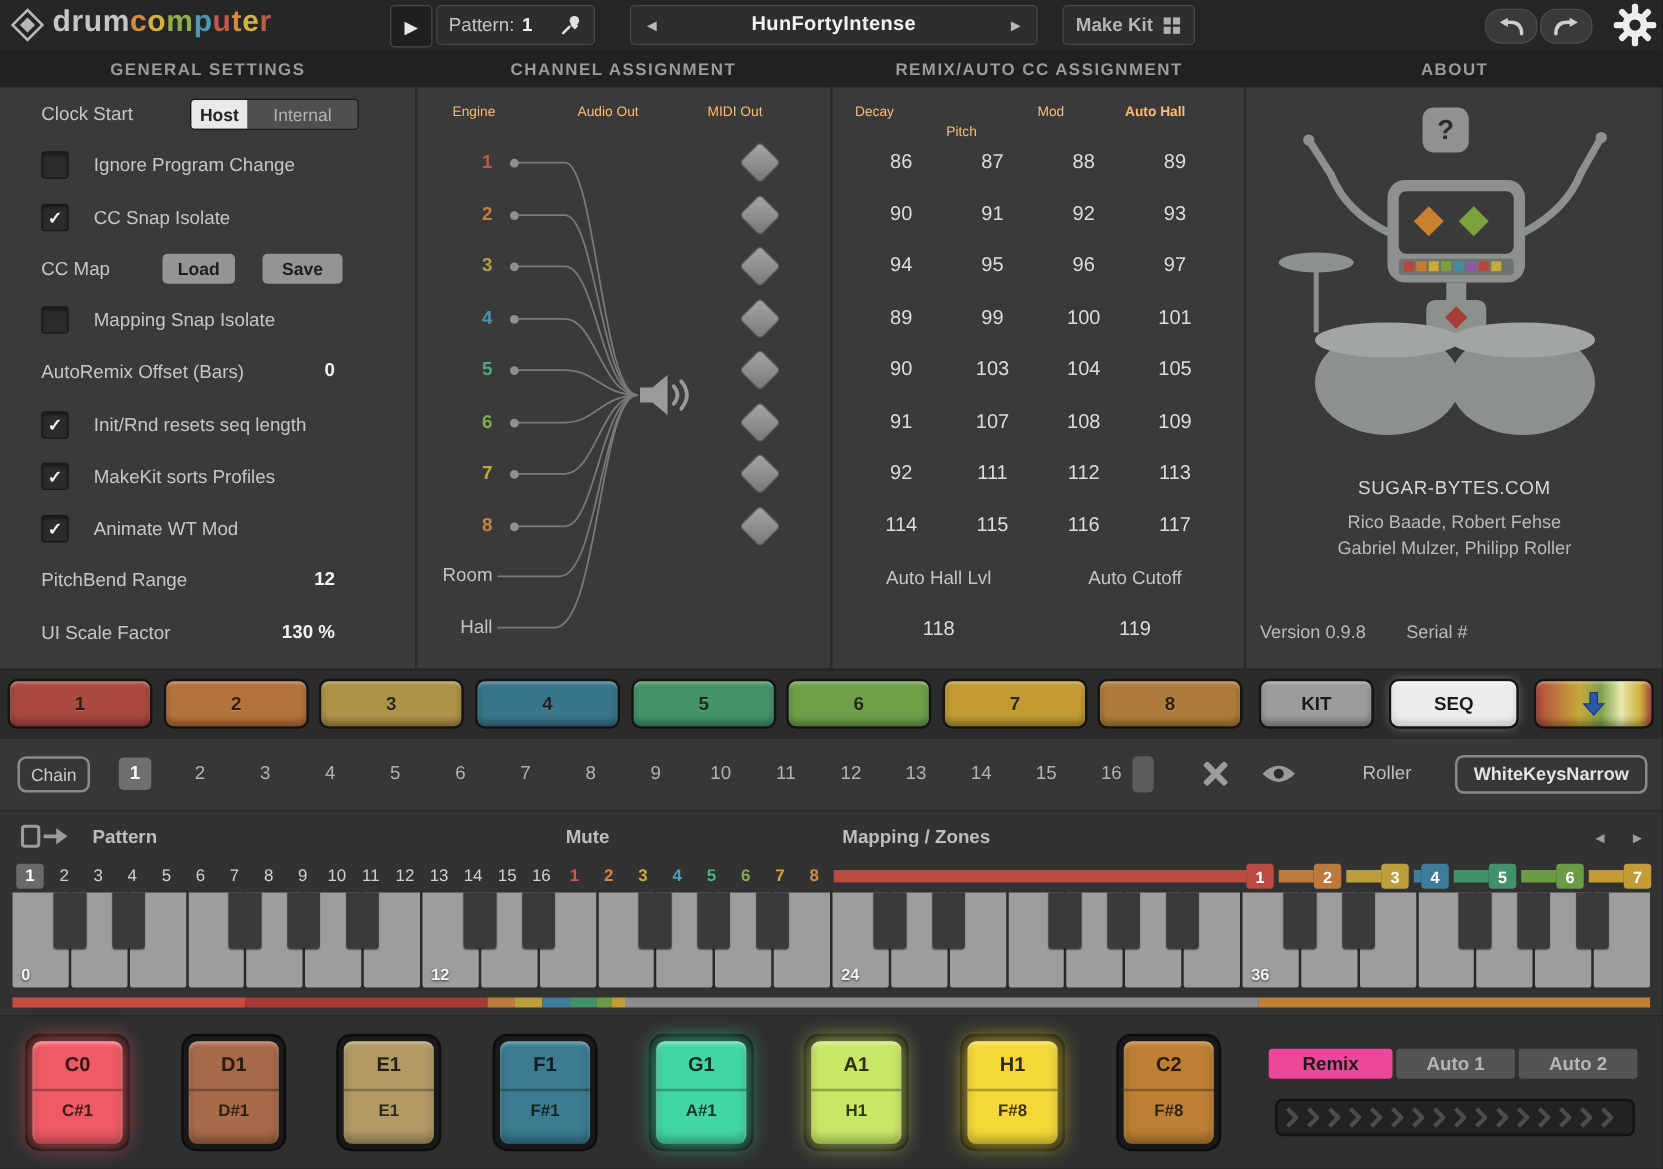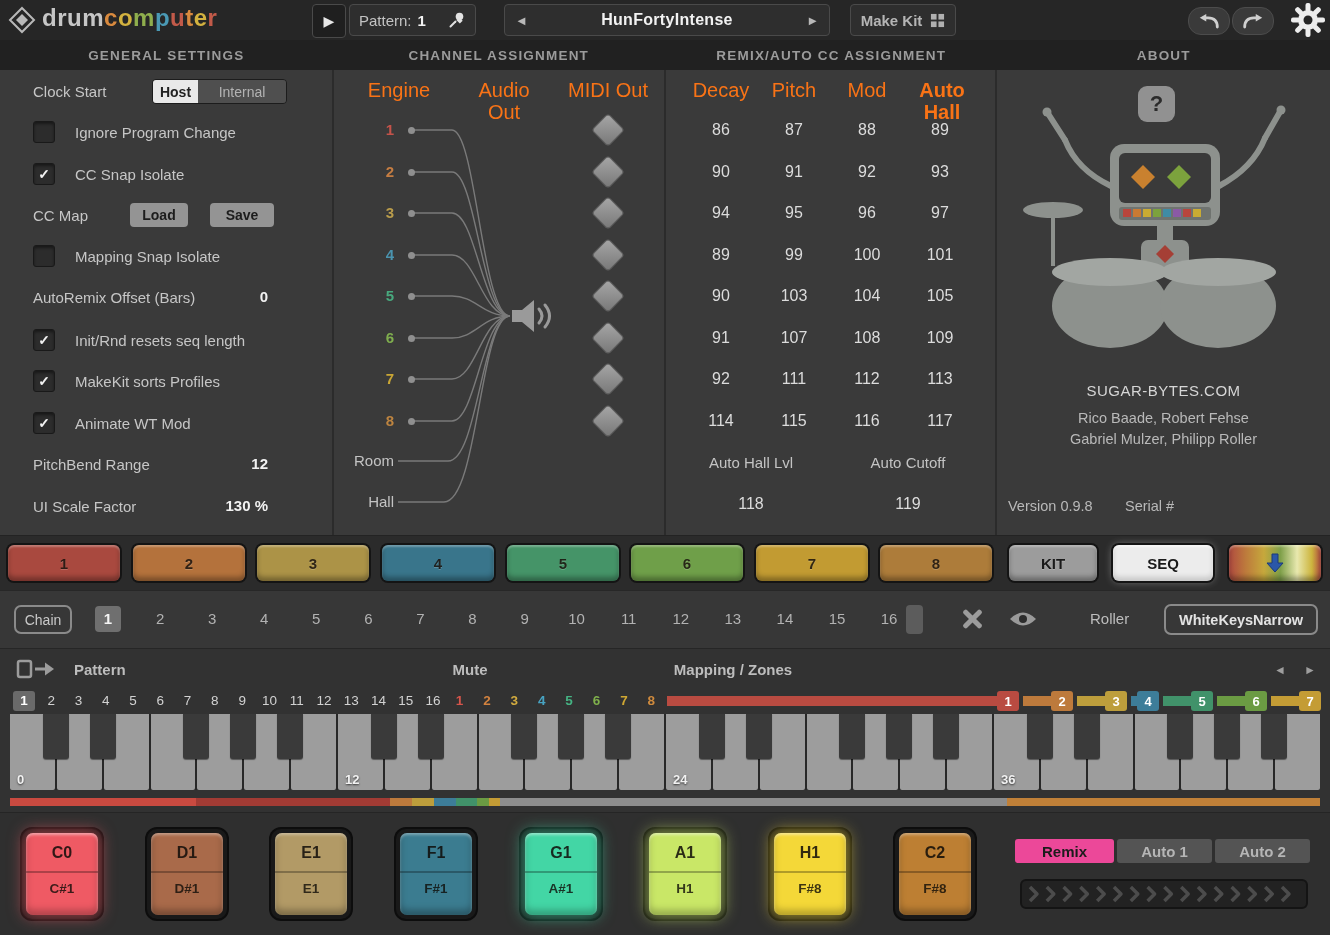--- a/index.html
+++ b/index.html
@@ -44,21 +44,21 @@
   .cb{width:20px;height:20px;min-width:20px;background:#2c2c2c;border:1px solid #191919;border-radius:3px;
       box-shadow:inset 0 2px 3px rgba(0,0,0,.45);color:#f2f2f2;font-size:14px;font-weight:bold;
       display:flex;align-items:center;justify-content:center;}
   .toggle{position:absolute;left:152px;top:0;height:23px;display:flex;border:1px solid #1c1c1c;border-radius:4px;overflow:hidden;}
   .tg-on{width:45px;background:#e9e9e9;color:#222;font-weight:bold;font-size:14px;display:flex;align-items:center;justify-content:center;}
   .tg-off{width:88px;background:#4f4f4f;color:#b3b3b3;font-size:14px;display:flex;align-items:center;justify-content:center;}
   .minibtn{position:absolute;top:0;height:24px;background:#949494;color:#1d1d1d;font-weight:bold;font-size:14px;
            border-radius:4px;display:flex;align-items:center;justify-content:center;}
   .val{position:absolute;right:64px;top:0;height:24px;line-height:24px;color:#f2f2f2;font-weight:bold;font-size:15px;}
 
-  .hdr{position:absolute;top:9px;height:22px;line-height:22px;font-size:20px;color:#f97316;text-align:center;}
+  .hdr{position:absolute;top:9px;height:22px;line-height:22px;font-size:11px;color:#fdba74;}
   .eng-num{position:absolute;left:30px;width:30px;text-align:right;font-size:15px;font-weight:bold;height:22px;line-height:22px;}
   .eng-dot{position:absolute;left:74px;width:7px;height:7px;border-radius:50%;background:#8f8f8f;}
   .midi-diamond{position:absolute;left:263px;width:22px;height:22px;background:linear-gradient(135deg,#a6a6a6,#787878);
                 transform:rotate(45deg);border-radius:3px;box-shadow:0 0 0 1px #5e5e5e;}
   .rh-lbl{position:absolute;left:8px;width:52px;text-align:right;font-size:15px;color:#c3c3c3;height:22px;line-height:22px;}
   .cc-val{position:absolute;width:70px;text-align:center;font-size:16px;color:#dcdcdc;height:22px;line-height:22px;}
   .cc-ftr{position:absolute;width:120px;text-align:center;font-size:15px;color:#c3c3c3;height:22px;line-height:22px;}
 
   .help-btn{position:absolute;left:141px;top:16px;width:37px;height:36px;background:#919191;border-radius:9px;
             color:#2b2b2b;font-size:22px;font-weight:bold;display:flex;align-items:center;justify-content:center;}
@@ -320,21 +320,21 @@
         <div class="eng-num" style="top: 298px; color: rgb(201, 166, 53);">7</div>
         <div class="eng-dot" style="top: 306px;"></div>
         <div class="midi-diamond" style="top: 298px;"></div>
         <div class="eng-num" style="top: 340px; color: rgb(189, 132, 64);">8</div>
         <div class="eng-dot" style="top: 348px;"></div>
         <div class="midi-diamond" style="top: 340px;"></div>
       </div>
 
     <div class="panel ccp abs" id="cc-values">
       <span class="hdr" style="left:18px;width:74px;">Decay</span>
-      <span class="hdr" style="left:91px;width:74px;">Pitch</span>
+      <span class="hdr" style="left:91px;width:74px;margin-top:16px;">Pitch</span>
       <span class="hdr" style="left:164px;width:74px;">Mod</span>
       <span class="hdr" style="left:234px;width:84px;font-weight:bold;">Auto Hall</span>
 
       <span class="cc-ftr" style="left:25px;top:382px;">Auto Hall Lvl</span>
       <span class="cc-ftr" style="left:182px;top:382px;">Auto Cutoff</span>
       <span class="cc-val" style="left:50px;top:423px;">118</span>
       <span class="cc-val" style="left:207px;top:423px;">119</span>
     <div class="cc-val" style="left: 20px; top: 49px;">86</div>
         <div class="cc-val" style="left: 93px; top: 49px;">87</div>
         <div class="cc-val" style="left: 166px; top: 49px;">88</div>

